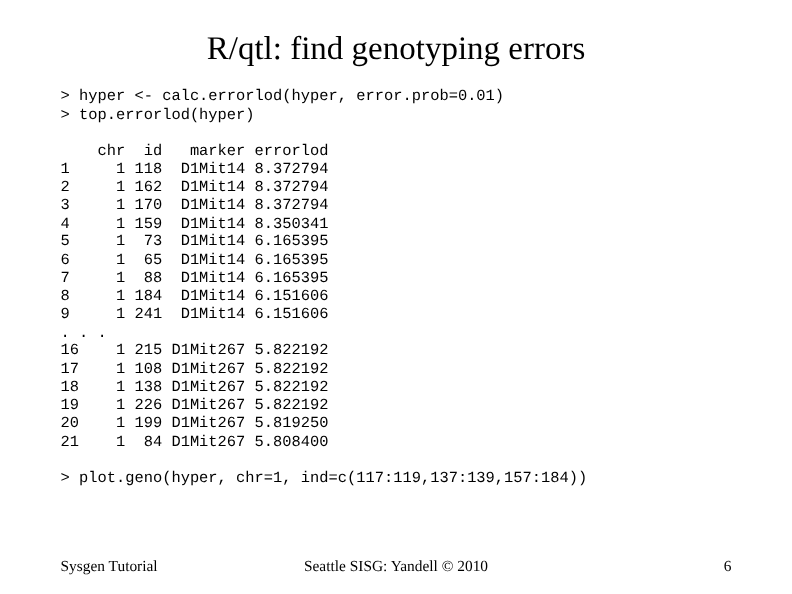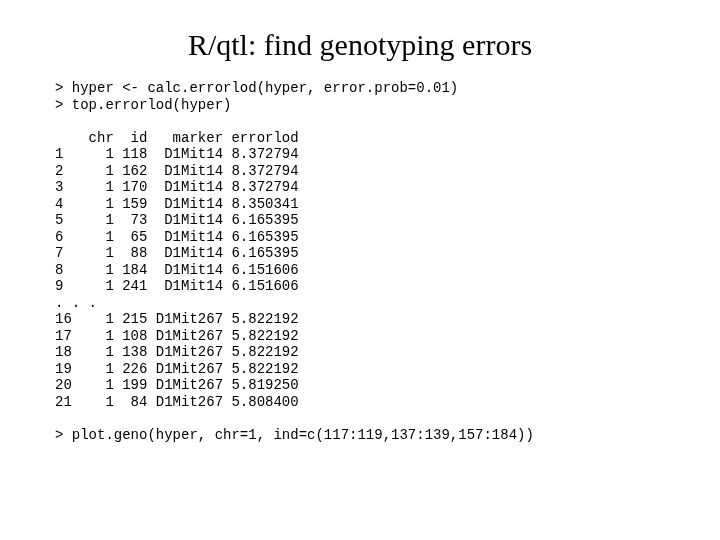--- a/index.html
+++ b/index.html
@@ -76,13 +76,18 @@
 . . .
 16    1 215 D1Mit267 5.822192
 17    1 108 D1Mit267 5.822192
 18    1 138 D1Mit267 5.822192
 19    1 226 D1Mit267 5.822192
 20    1 199 D1Mit267 5.819250
 21    1  84 D1Mit267 5.808400
 
 &gt; plot.geno(hyper, chr=1, ind=c(117:119,137:139,157:184))</pre>
 
+  <div class="footer">
+    <span class="left">Sysgen Tutorial</span>
+    <span class="center">Seattle SISG: Yandell © 2010</span>
+    <span class="right">6</span>
+  </div>
 </div>
 
 </body></html>

